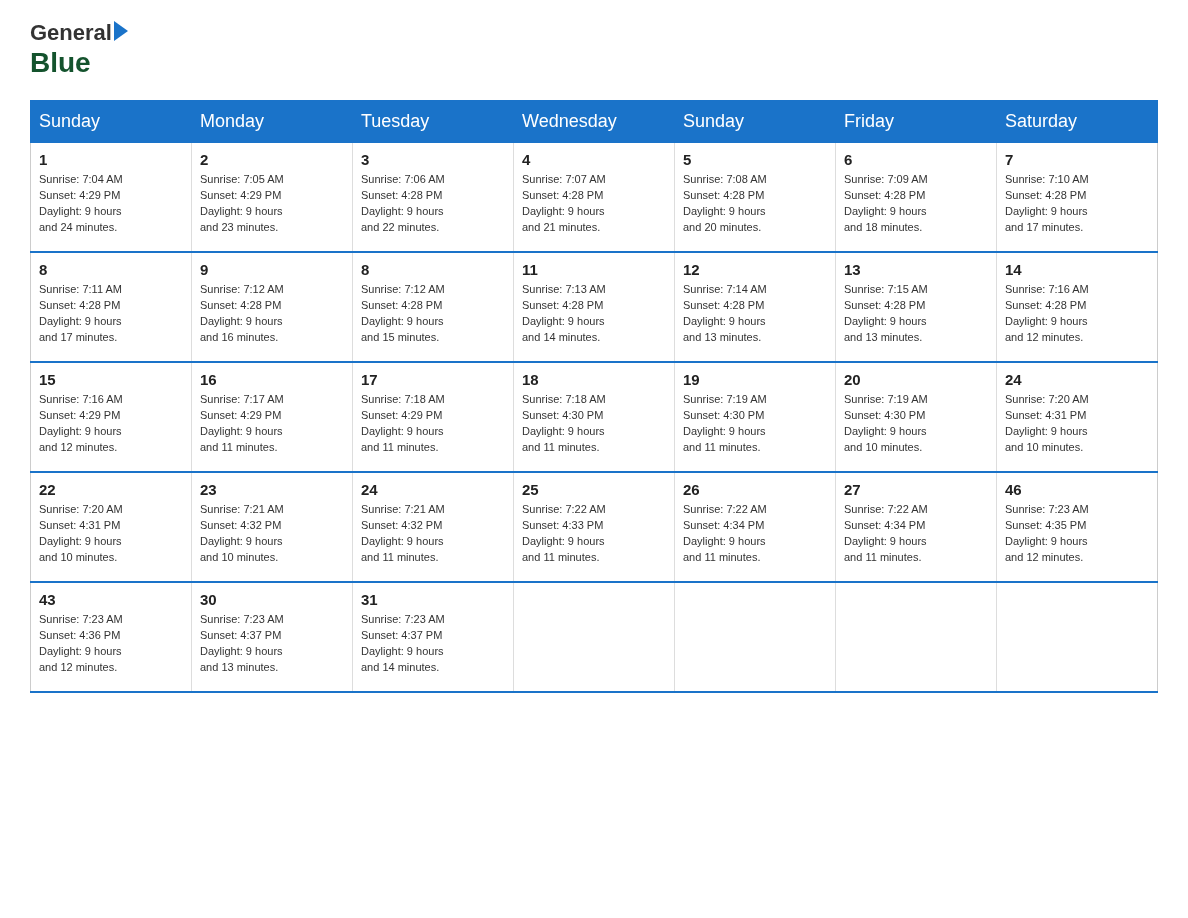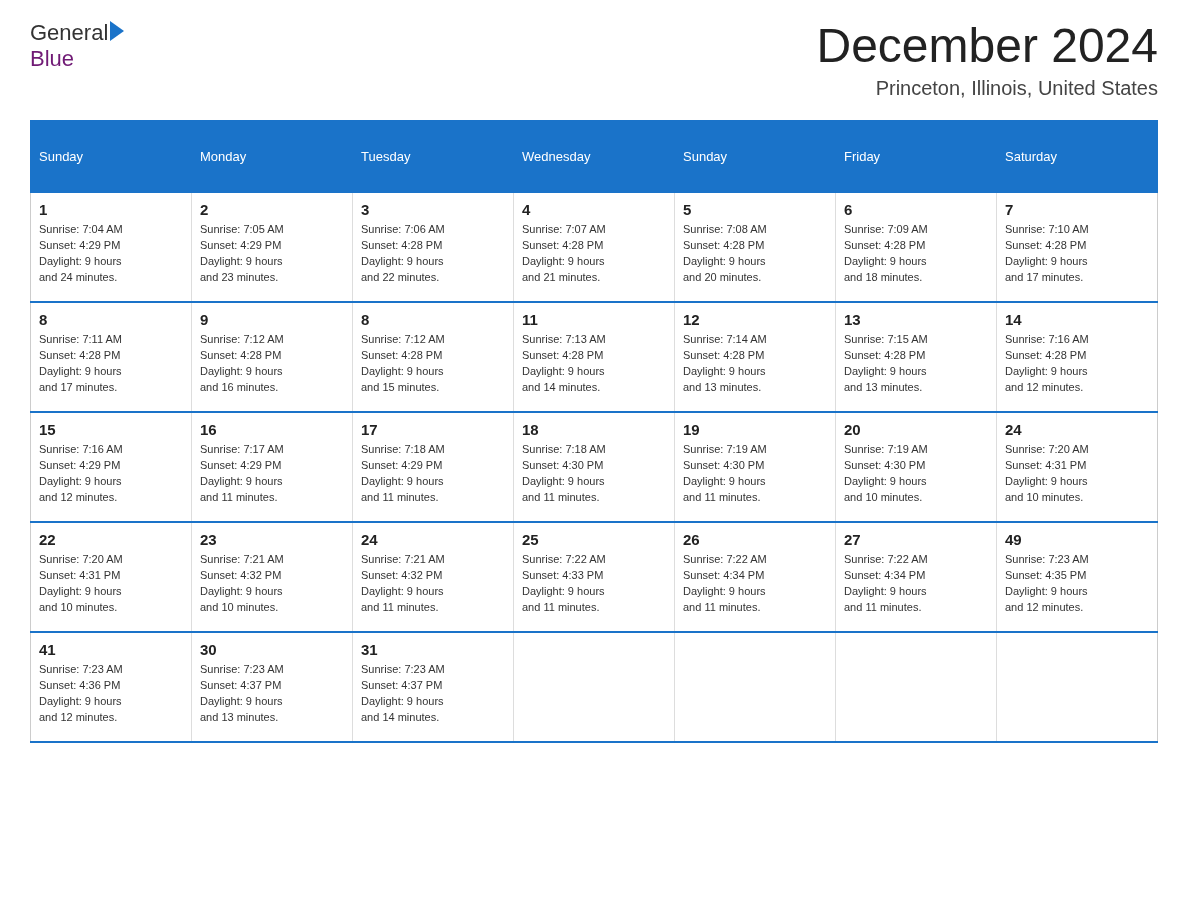--- a/index.html
+++ b/index.html
@@ -16,21 +16,21 @@
       align-items: flex-start;
       margin-bottom: 20px;
     }
     .logo {
       display: flex;
       align-items: center;
       gap: 0px;
     }
     .logo-text {
       font-size: 22px;
-      font-weight: normal;
+      font-weight: bold;
       color: #333;
     }
     .logo-arrow {
       width: 0;
       height: 0;
       border-left: 14px solid #1a73c9;
       border-top: 10px solid transparent;
       border-bottom: 10px solid transparent;
       display: inline-block;
       margin-left: 2px;
@@ -55,23 +55,23 @@
     table {
       width: 100%;
       border-collapse: collapse;
       table-layout: fixed;
     }
     thead tr {
       background-color: #1a73c9;
     }
     thead th {
       color: #fff;
-      font-size: 13px;
+      font-size: 18px;
       font-weight: normal;
-      padding: 28px 8px;
+      padding: 10px 8px;
       text-align: left;
       border: 1px solid #1a73c9;
     }
     tbody tr {
       border-bottom: 2px solid #1a73c9;
     }
     tbody td {
       vertical-align: top;
       padding: 8px 8px 12px 8px;
       font-size: 13px;
@@ -105,26 +105,22 @@
 </head>
 <body>
 
 <div class="header">
   <div class="logo">
     <div style="display:flex; flex-direction:column; line-height:1.2;">
       <div style="display:flex; align-items:center;">
         <span class="logo-text">General</span>
         <span class="logo-arrow"></span>
       </div>
-      <span class="logo-text" style="color:#701a75; font-size:22px;">Blue</span>
+      <span class="logo-text" style="color:#14532d; font-size:28px;">Blue</span>
     </div>
-  </div>
-  <div class="title-section">
-    <div class="month-title">December 2024</div>
-    <div class="location">Princeton, Illinois, United States</div>
   </div>
 </div>
 
 <table>
   <thead>
     <tr>
     <th>Sunday</th>
         <th>Monday</th>
         <th>Tuesday</th>
         <th>Wednesday</th>
@@ -243,27 +239,27 @@
         </td>
         <td>
           <span class="day-num">26</span>
           <div class="cell-content">Sunrise: 7:22 AM<br>Sunset: 4:34 PM<br>Daylight: 9 hours<br>and 11 minutes.</div>
         </td>
         <td>
           <span class="day-num">27</span>
           <div class="cell-content">Sunrise: 7:22 AM<br>Sunset: 4:34 PM<br>Daylight: 9 hours<br>and 11 minutes.</div>
         </td>
         <td>
-          <span class="day-num">49</span>
+          <span class="day-num">46</span>
           <div class="cell-content">Sunrise: 7:23 AM<br>Sunset: 4:35 PM<br>Daylight: 9 hours<br>and 12 minutes.</div>
         </td>
       </tr>
       <tr>
         <td>
-          <span class="day-num">41</span>
+          <span class="day-num">43</span>
           <div class="cell-content">Sunrise: 7:23 AM<br>Sunset: 4:36 PM<br>Daylight: 9 hours<br>and 12 minutes.</div>
         </td>
         <td>
           <span class="day-num">30</span>
           <div class="cell-content">Sunrise: 7:23 AM<br>Sunset: 4:37 PM<br>Daylight: 9 hours<br>and 13 minutes.</div>
         </td>
         <td>
           <span class="day-num">31</span>
           <div class="cell-content">Sunrise: 7:23 AM<br>Sunset: 4:37 PM<br>Daylight: 9 hours<br>and 14 minutes.</div>
         </td>

